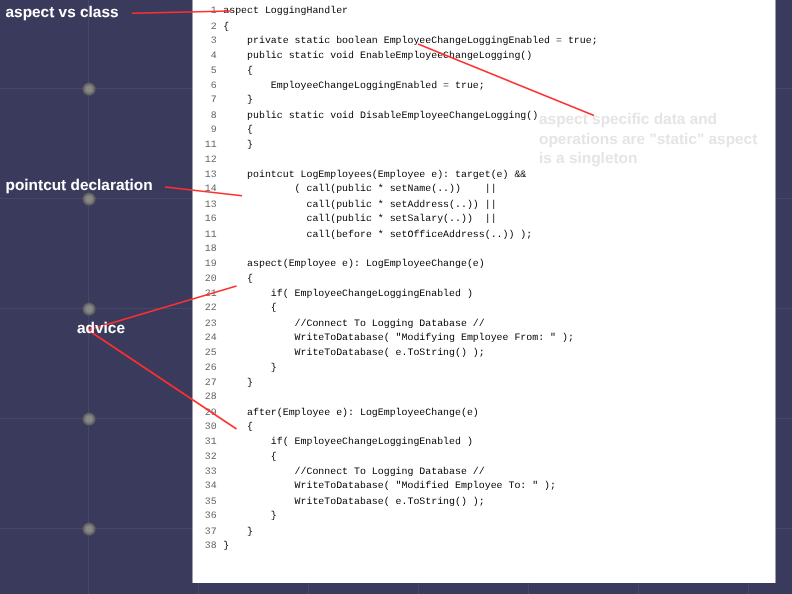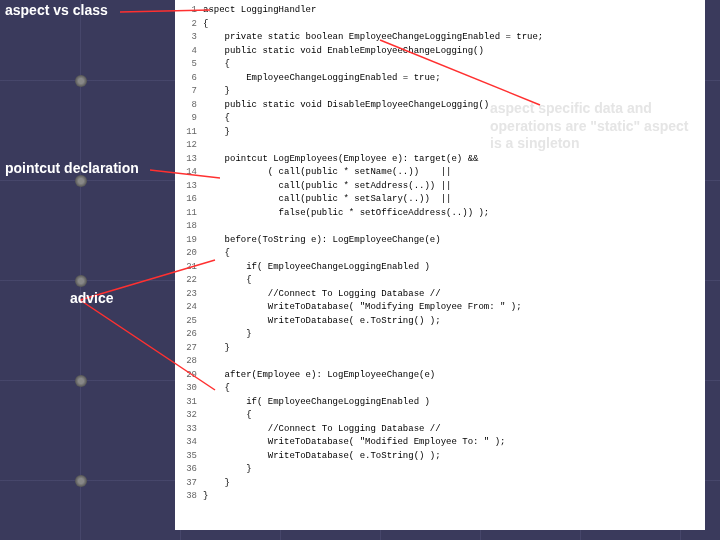--- a/index.html
+++ b/index.html
@@ -93,23 +93,23 @@
     <div class="code-line"><span class="lineno">6</span><span class="code">        EmployeeChangeLoggingEnabled = true;</span></div>
     <div class="code-line"><span class="lineno">7</span><span class="code">    }</span></div>
     <div class="code-line"><span class="lineno">8</span><span class="code">    public static void DisableEmployeeChangeLogging()</span></div>
     <div class="code-line"><span class="lineno">9</span><span class="code">    {</span></div>
     <div class="code-line"><span class="lineno">11</span><span class="code">    }</span></div>
     <div class="code-line"><span class="lineno">12</span><span class="code"></span></div>
     <div class="code-line"><span class="lineno">13</span><span class="code">    pointcut LogEmployees(Employee e): target(e) &amp;&amp;</span></div>
     <div class="code-line"><span class="lineno">14</span><span class="code">            ( call(public * setName(..))    ||</span></div>
     <div class="code-line"><span class="lineno">13</span><span class="code">              call(public * setAddress(..)) ||</span></div>
     <div class="code-line"><span class="lineno">16</span><span class="code">              call(public * setSalary(..))  ||</span></div>
-    <div class="code-line"><span class="lineno">11</span><span class="code">              false(public * setOfficeAddress(..)) );</span></div>
+    <div class="code-line"><span class="lineno">11</span><span class="code">              call(before * setOfficeAddress(..)) );</span></div>
     <div class="code-line"><span class="lineno">18</span><span class="code"></span></div>
-    <div class="code-line"><span class="lineno">19</span><span class="code">    before(ToString e): LogEmployeeChange(e)</span></div>
+    <div class="code-line"><span class="lineno">19</span><span class="code">    aspect(Employee e): LogEmployeeChange(e)</span></div>
     <div class="code-line"><span class="lineno">20</span><span class="code">    {</span></div>
     <div class="code-line"><span class="lineno">21</span><span class="code">        if( EmployeeChangeLoggingEnabled )</span></div>
     <div class="code-line"><span class="lineno">22</span><span class="code">        {</span></div>
     <div class="code-line"><span class="lineno">23</span><span class="code">            //Connect To Logging Database //</span></div>
     <div class="code-line"><span class="lineno">24</span><span class="code">            WriteToDatabase( "Modifying Employee From: " );</span></div>
     <div class="code-line"><span class="lineno">25</span><span class="code">            WriteToDatabase( e.ToString() );</span></div>
     <div class="code-line"><span class="lineno">26</span><span class="code">        }</span></div>
     <div class="code-line"><span class="lineno">27</span><span class="code">    }</span></div>
     <div class="code-line"><span class="lineno">28</span><span class="code"></span></div>
     <div class="code-line"><span class="lineno">29</span><span class="code">    after(Employee e): LogEmployeeChange(e)</span></div>

